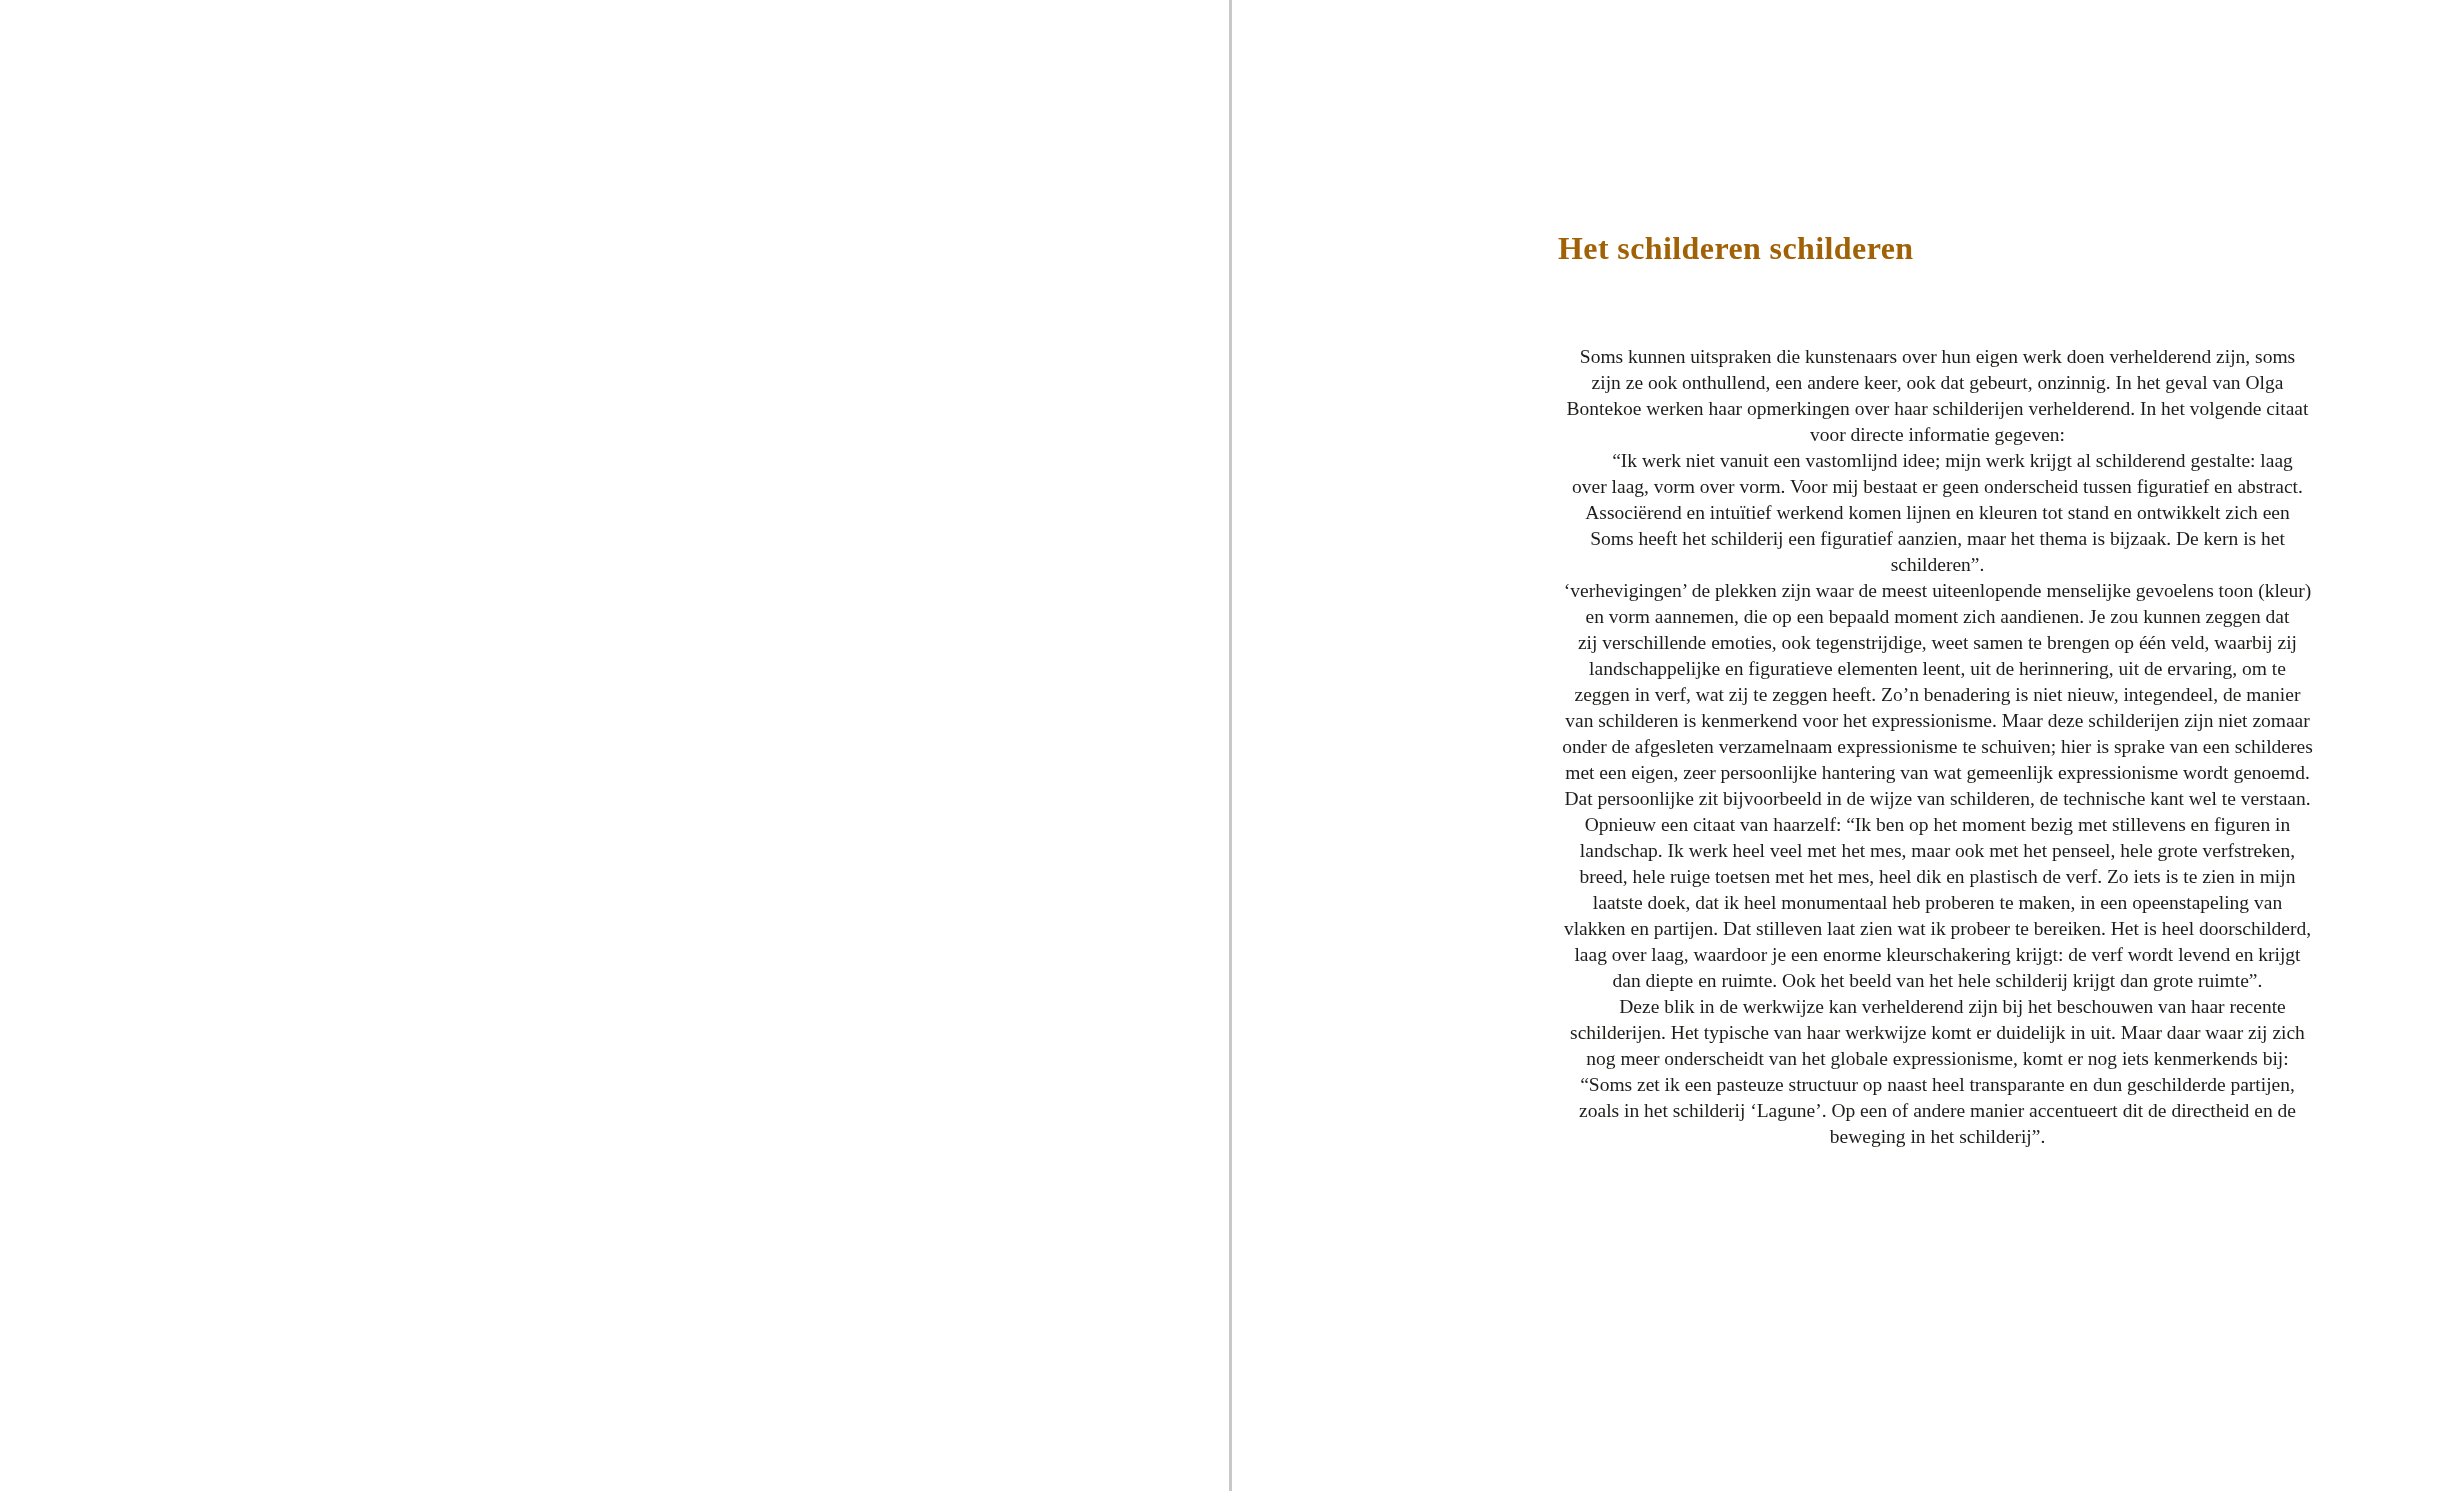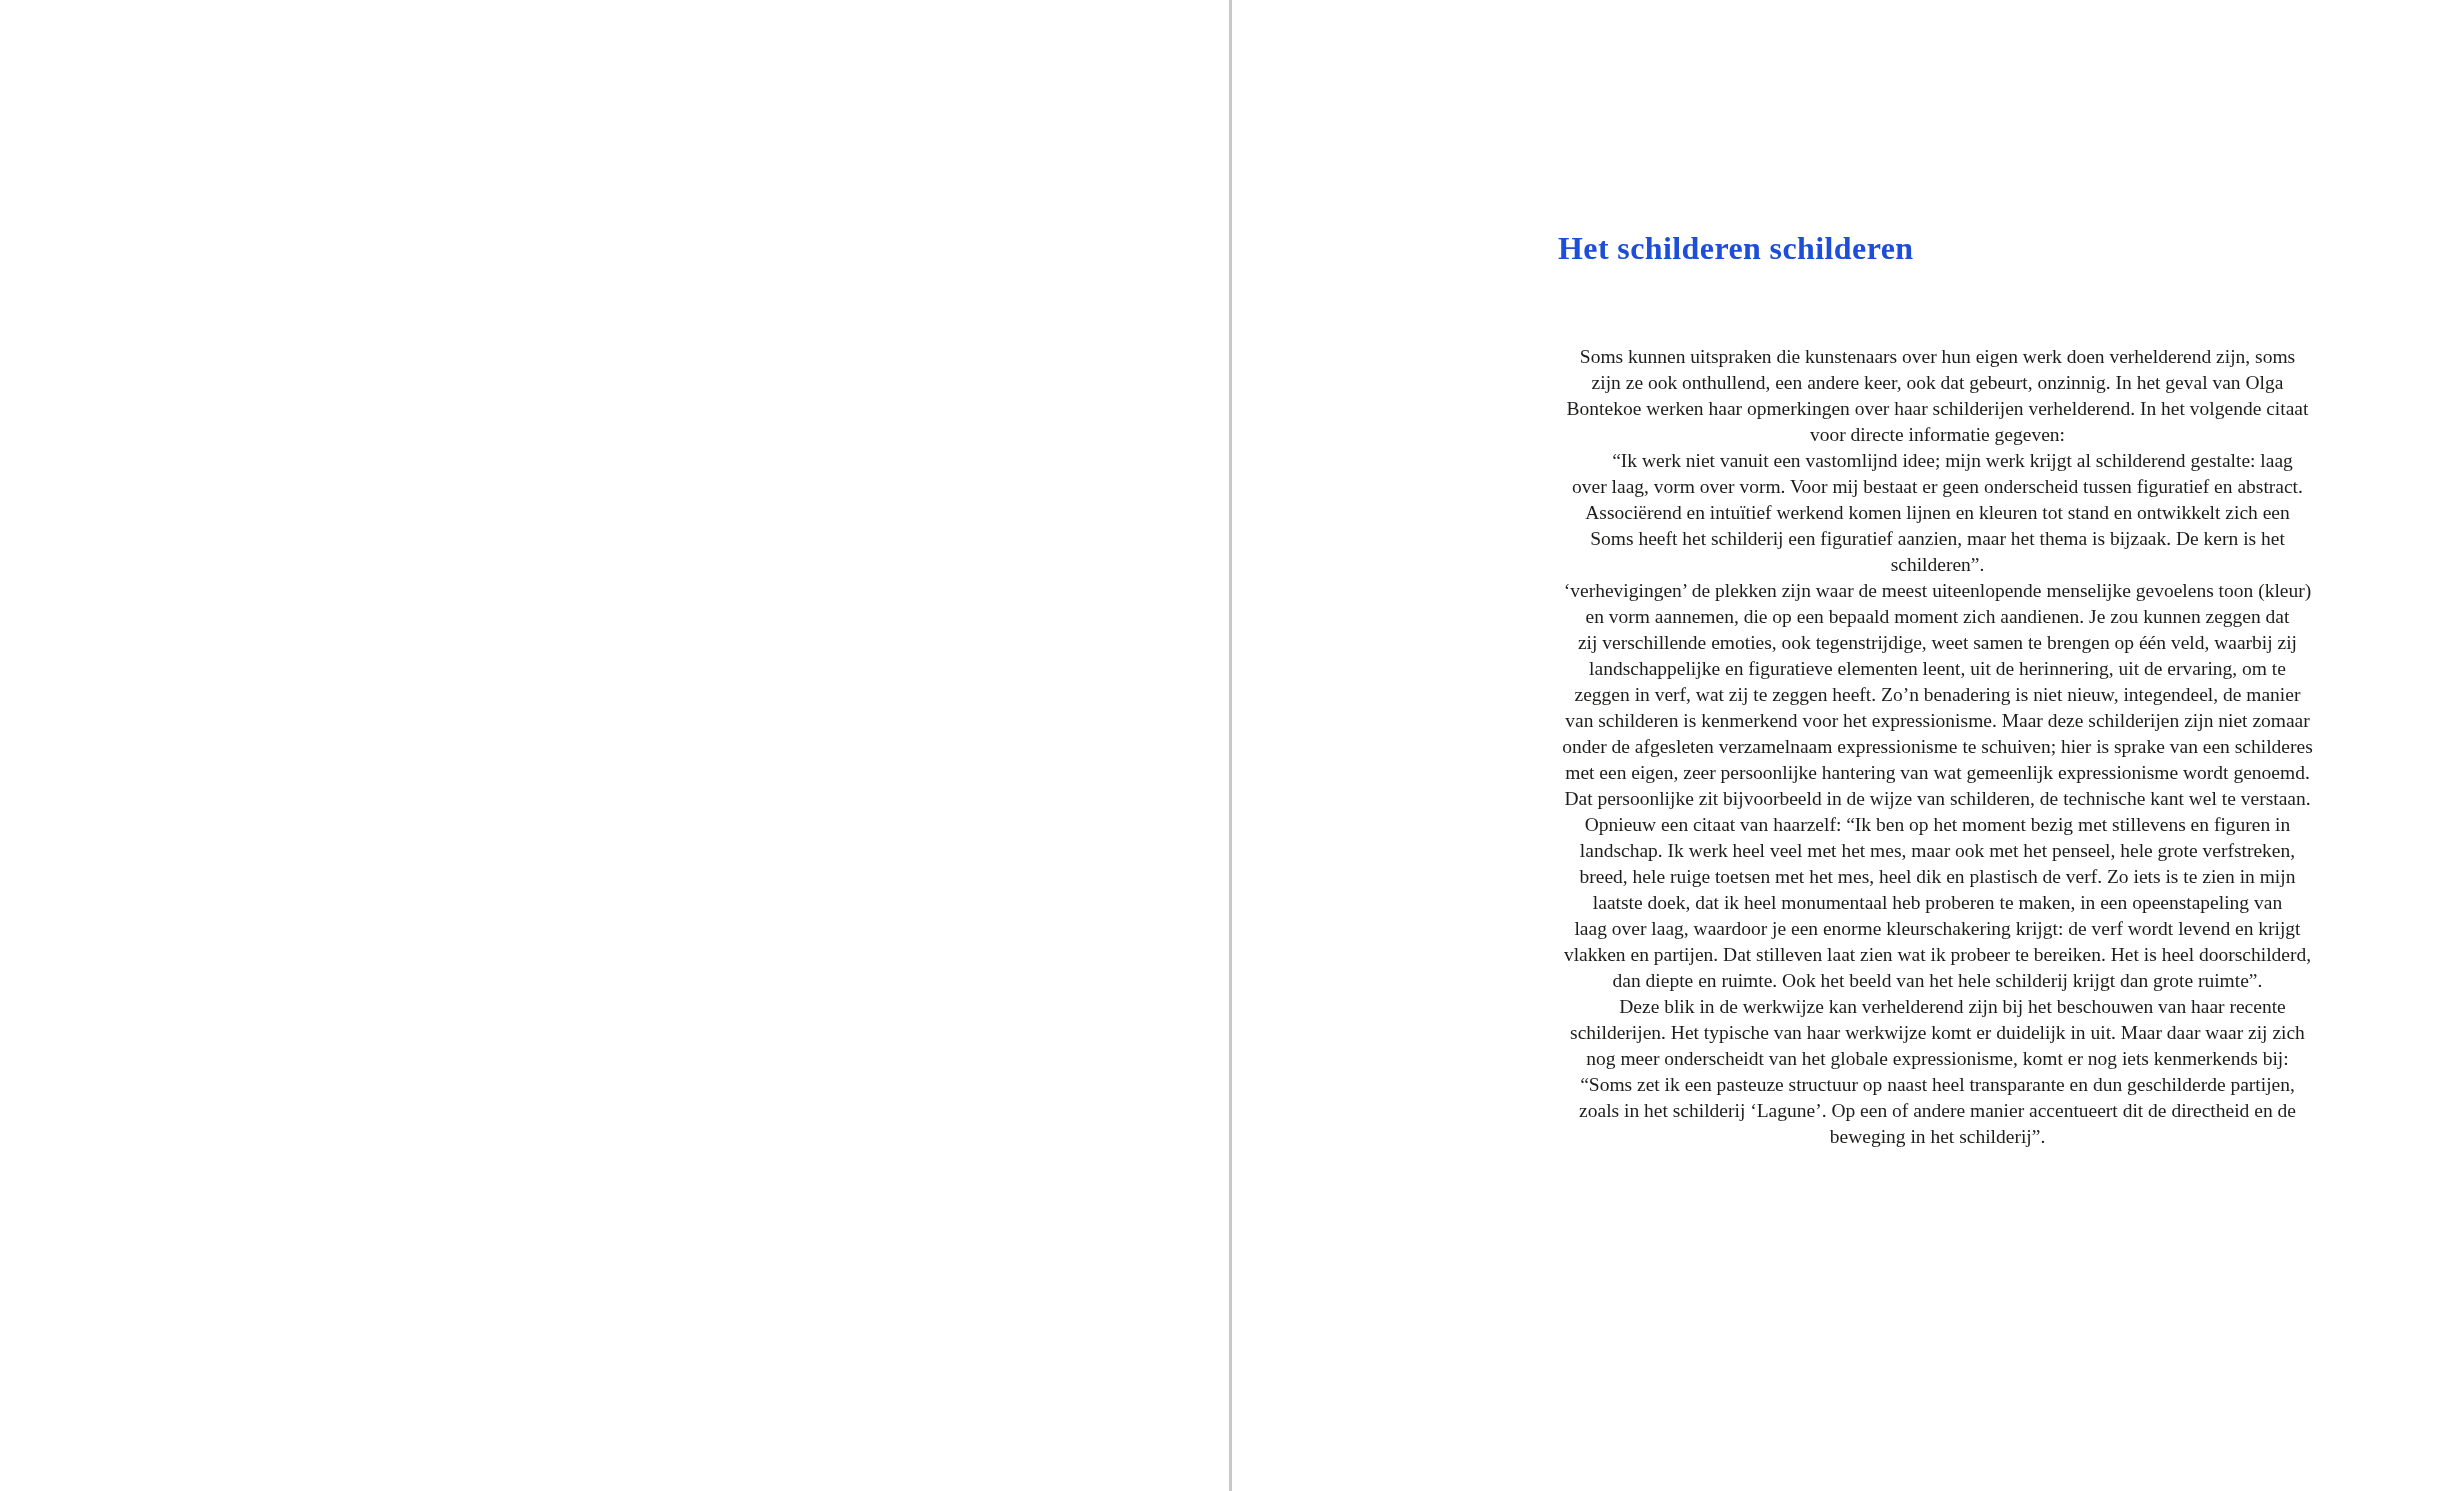--- a/index.html
+++ b/index.html
@@ -75,21 +75,21 @@
     padding-left: 30px;
   }
 </style>
 </head>
 <body style="background: rgb(255, 255, 255);">
 
 <div class="spread">
   <div class="page-left"></div>
   <div class="gutter" style="background: rgb(200, 200, 200);"></div>
   <div class="page-right">
-    <h1 class="chapter-title" style="color: #1d4ed8;">Het schilderen schilderen</h1>
+    <h1 class="chapter-title" style="color: #a16207;">Het schilderen schilderen</h1>
     <div class="body-text" style="color: rgb(29, 29, 27);">
         <div class="para">
           <div class="line first">Soms kunnen uitspraken die kunstenaars over hun eigen werk doen verhelderend zijn, soms</div>
           <div class="line">zijn ze ook onthullend, een andere keer, ook dat gebeurt, onzinnig. In het geval van Olga</div>
           <div class="line">Bontekoe werken haar opmerkingen over haar schilderijen verhelderend. In het volgende citaat</div>
           <div class="line">voor directe informatie gegeven:</div>
         </div>
         <div class="para indent">
           <div class="line first">“Ik werk niet vanuit een vastomlijnd idee; mijn werk krijgt al schilderend gestalte: laag</div>
           <div class="line">over laag, vorm over vorm. Voor mij bestaat er geen onderscheid tussen figuratief en abstract.</div>
@@ -104,22 +104,22 @@
           <div class="line">landschappelijke en figuratieve elementen leent, uit de herinnering, uit de ervaring, om te</div>
           <div class="line">zeggen in verf, wat zij te zeggen heeft. Zo’n benadering is niet nieuw, integendeel, de manier</div>
           <div class="line">van schilderen is kenmerkend voor het expressionisme. Maar deze schilderijen zijn niet zomaar</div>
           <div class="line">onder de afgesleten verzamelnaam expressionisme te schuiven; hier is sprake van een schilderes</div>
           <div class="line">met een eigen, zeer persoonlijke hantering van wat gemeenlijk expressionisme wordt genoemd.</div>
           <div class="line">Dat persoonlijke zit bijvoorbeeld in de wijze van schilderen, de technische kant wel te verstaan.</div>
           <div class="line">Opnieuw een citaat van haarzelf: “Ik ben op het moment bezig met stillevens en figuren in</div>
           <div class="line">landschap. Ik werk heel veel met het mes, maar ook met het penseel, hele grote verfstreken,</div>
           <div class="line">breed, hele ruige toetsen met het mes, heel dik en plastisch de verf. Zo iets is te zien in mijn</div>
           <div class="line">laatste doek, dat ik heel monumentaal heb proberen te maken, in een opeenstapeling van</div>
+          <div class="line">vlakken en partijen. Dat stilleven laat zien wat ik probeer te bereiken. Het is heel doorschilderd,</div>
           <div class="line">laag over laag, waardoor je een enorme kleurschakering krijgt: de verf wordt levend en krijgt</div>
-          <div class="line">vlakken en partijen. Dat stilleven laat zien wat ik probeer te bereiken. Het is heel doorschilderd,</div>
           <div class="line">dan diepte en ruimte. Ook het beeld van het hele schilderij krijgt dan grote ruimte”.</div>
         </div>
         <div class="para indent">
           <div class="line first">Deze blik in de werkwijze kan verhelderend zijn bij het beschouwen van haar recente</div>
           <div class="line">schilderijen. Het typische van haar werkwijze komt er duidelijk in uit. Maar daar waar zij zich</div>
           <div class="line">nog meer onderscheidt van het globale expressionisme, komt er nog iets kenmerkends bij:</div>
           <div class="line">“Soms zet ik een pasteuze structuur op naast heel transparante en dun geschilderde partijen,</div>
           <div class="line">zoals in het schilderij ‘Lagune’. Op een of andere manier accentueert dit de directheid en de</div>
           <div class="line">beweging in het schilderij”.</div>
         </div>

